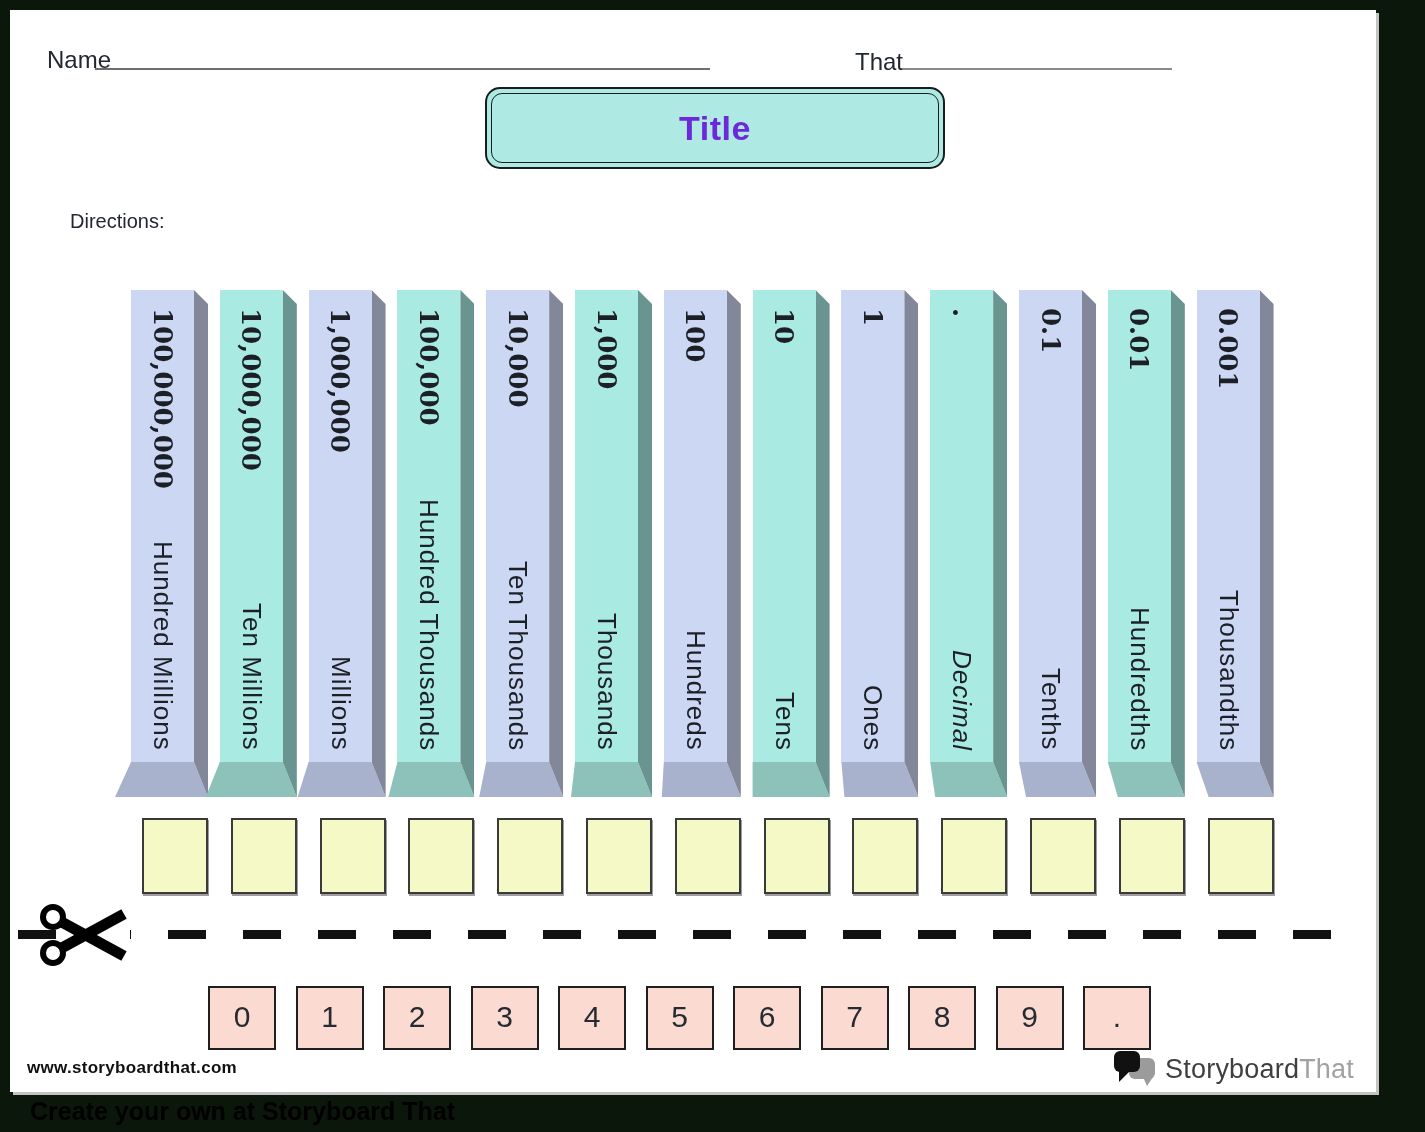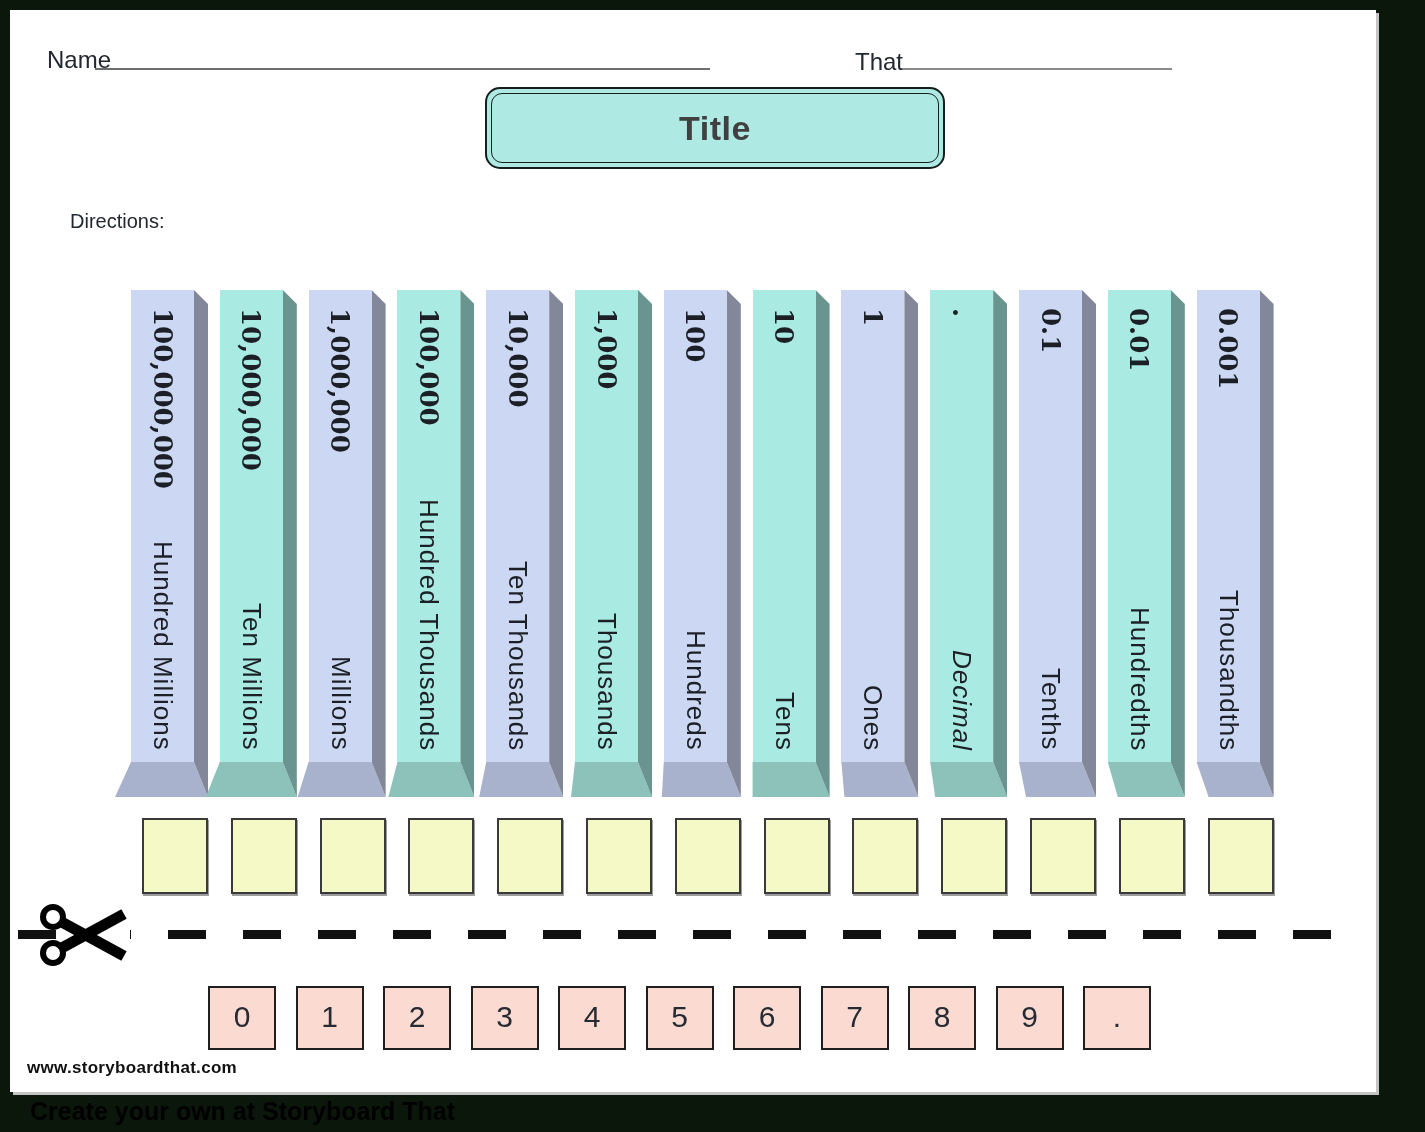--- a/index.html
+++ b/index.html
@@ -30,21 +30,21 @@
     display:flex; align-items:center; justify-content:center;
   }
   .banner::before, .banner::after {
     content:""; position:absolute; top:50%; transform:translateY(-50%);
     width:18px; height:42px; background:#aee9e4;
     border:2px solid #15201e; border-radius:9px; z-index:-1;
   }
   .banner::before { left:-10px; }
   .banner::after  { right:-10px; }
   .banner-inner { position:absolute; inset:4px; border:1.5px solid #15201e; border-radius:11px; pointer-events:none; }
-  .banner-title { font-size:34px; font-weight:bold; color:#404040; letter-spacing:0.5px; }
+  .banner-title { font-size:34px; font-weight:bold; color:#6d28d9; letter-spacing:0.5px; }
 
   .directions { position:absolute; left:60px; top:200px; font-size:20px; color:#222731; }
 
   
   .bars { position:absolute; left:0; top:0; }
   .bar { position:absolute; top:280px; width:77px; height:507px; }
   .bar-front  { position:absolute; left:0; top:0; width:63px; height:472px; }
   .bar-side   { position:absolute; left:63px; top:0; width:14px; height:507px;
                 clip-path:polygon(0 0, 100% 14px, 100% 100%, 0 calc(100% - 35px)); }
   .bar-bottom { position:absolute; left:-20px; top:472px; width:120px; height:35px; }
@@ -290,16 +290,27 @@
       <div class="digit-card" style="left: 635.5px;">5</div>
       <div class="digit-card" style="left: 723px;">6</div>
       <div class="digit-card" style="left: 810.5px;">7</div>
       <div class="digit-card" style="left: 898px;">8</div>
       <div class="digit-card" style="left: 985.5px;">9</div>
       <div class="digit-card" style="left: 1073px;">.</div>
     </div>
 
   <span class="site-url">www.storyboardthat.com</span>
 
+  <div class="logo">
+    <svg width="44" height="38" viewBox="0 0 44 38">
+      <rect x="16" y="8" width="26" height="21" rx="6" fill="#9b9b9b"></rect>
+      <polygon points="30,27 40,27 34,36" fill="#9b9b9b"></polygon>
+      <rect x="1" y="1" width="26" height="21" rx="6" fill="#111111"></rect>
+      <polygon points="6,20 6,32 17,21" fill="#111111"></polygon>
+    </svg>
+    <span class="logo-text">
+      <span class="logo-storyboard">Storyboard</span><span class="logo-that">That</span>
+    </span>
+  </div>
 
 </div>
 
 <span class="tagline">Create your own at Storyboard That</span>
 
 </body></html>

